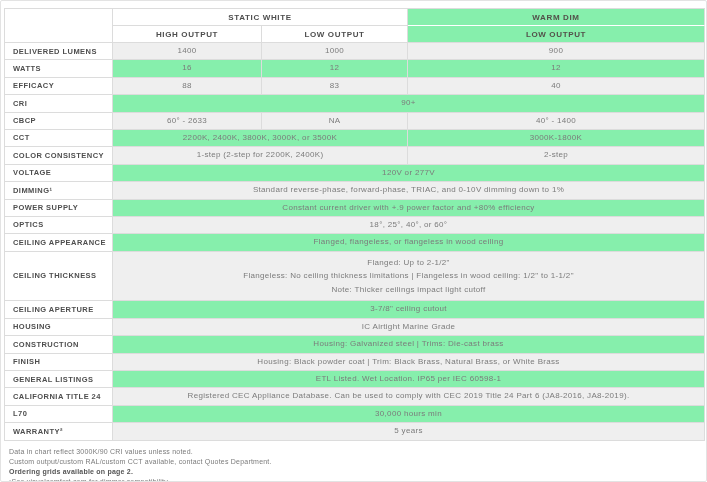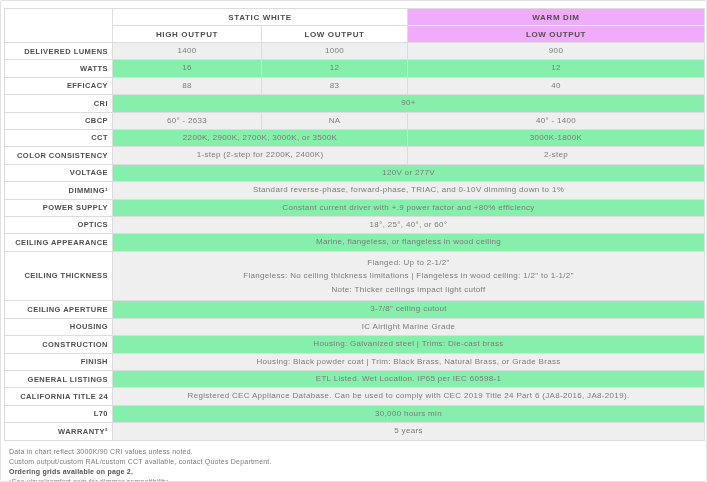--- a/index.html
+++ b/index.html
@@ -38,28 +38,28 @@
     text-align: center;
     font-size: 8px;
     font-weight: bold;
     letter-spacing: 0.08em;
     color: #4e4e4e;
     text-transform: uppercase;
     background: #ffffff;
     padding: 2px 4px;
   }
   .head-cell.warm {
-    background: #f0abfc;
+    background: #86efac;
     color: #53504a;
     border-bottom-color: #ffffff;
   }
   .head-cell.warm.last { border-bottom-color: #dcdcdc; }
   .corner-cell { background: #ffffff; }
   .label-cell {
-    text-align: right;
+    text-align: left;
     padding: 3px 4px 3px 8px;
     font-size: 7.5px;
     font-weight: bold;
     letter-spacing: 0.06em;
     color: #4e4e4e;
     text-transform: uppercase;
     line-height: 1.25;
   }
   .value-cell {
     text-align: center;
@@ -141,21 +141,21 @@
           <td class="value-cell" colspan="3">90+</td>
         </tr>
         <tr class="shaded">
           <td class="label-cell">CBCP</td>
           <td class="value-cell" colspan="1">60° - 2633</td>
           <td class="value-cell" colspan="1">NA</td>
           <td class="value-cell" colspan="1">40° - 1400</td>
         </tr>
         <tr class="plain">
           <td class="label-cell">CCT</td>
-          <td class="value-cell" colspan="2">2200K, 2900K, 2700K, 3000K, or 3500K</td>
+          <td class="value-cell" colspan="2">2200K, 2400K, 3800K, 3000K, or 3500K</td>
           <td class="value-cell" colspan="1">3000K-1800K</td>
         </tr>
         <tr class="shaded">
           <td class="label-cell">COLOR CONSISTENCY</td>
           <td class="value-cell" colspan="2">1-step (2-step for 2200K, 2400K)</td>
           <td class="value-cell" colspan="1">2-step</td>
         </tr>
         <tr class="plain">
           <td class="label-cell">VOLTAGE</td>
           <td class="value-cell" colspan="3">120V or 277V</td>
@@ -167,21 +167,21 @@
         <tr class="plain">
           <td class="label-cell">POWER SUPPLY</td>
           <td class="value-cell" colspan="3">Constant current driver with +.9 power factor and +80% efficiency</td>
         </tr>
         <tr class="shaded">
           <td class="label-cell">OPTICS</td>
           <td class="value-cell" colspan="3">18°, 25°, 40°, or 60°</td>
         </tr>
         <tr class="plain">
           <td class="label-cell">CEILING APPEARANCE</td>
-          <td class="value-cell" colspan="3">Marine, flangeless, or flangeless in wood ceiling</td>
+          <td class="value-cell" colspan="3">Flanged, flangeless, or flangeless in wood ceiling</td>
         </tr>
         <tr class="shaded">
           <td class="label-cell">CEILING THICKNESS</td>
           <td class="value-cell multiline" colspan="3">Flanged: Up to 2-1/2"
 Flangeless: No ceiling thickness limitations | Flangeless in wood ceiling: 1/2" to 1-1/2"
 Note: Thicker ceilings impact light cutoff</td>
         </tr>
         <tr class="plain">
           <td class="label-cell">CEILING APERTURE</td>
           <td class="value-cell" colspan="3">3-7/8" ceiling cutout</td>
@@ -189,21 +189,21 @@
         <tr class="shaded">
           <td class="label-cell">HOUSING</td>
           <td class="value-cell" colspan="3">IC Airtight Marine Grade</td>
         </tr>
         <tr class="plain">
           <td class="label-cell">CONSTRUCTION</td>
           <td class="value-cell" colspan="3">Housing: Galvanized steel | Trims: Die-cast brass</td>
         </tr>
         <tr class="shaded">
           <td class="label-cell">FINISH</td>
-          <td class="value-cell" colspan="3">Housing: Black powder coat | Trim: Black Brass, Natural Brass, or Grade Brass</td>
+          <td class="value-cell" colspan="3">Housing: Black powder coat | Trim: Black Brass, Natural Brass, or White Brass</td>
         </tr>
         <tr class="plain">
           <td class="label-cell">GENERAL LISTINGS</td>
           <td class="value-cell" colspan="3">ETL Listed. Wet Location. IP65 per IEC 60598-1</td>
         </tr>
         <tr class="shaded">
           <td class="label-cell">CALIFORNIA TITLE 24</td>
           <td class="value-cell" colspan="3">Registered CEC Appliance Database. Can be used to comply with CEC 2019 Title 24 Part 6 (JA8-2016, JA8-2019).</td>
         </tr>
         <tr class="plain">

